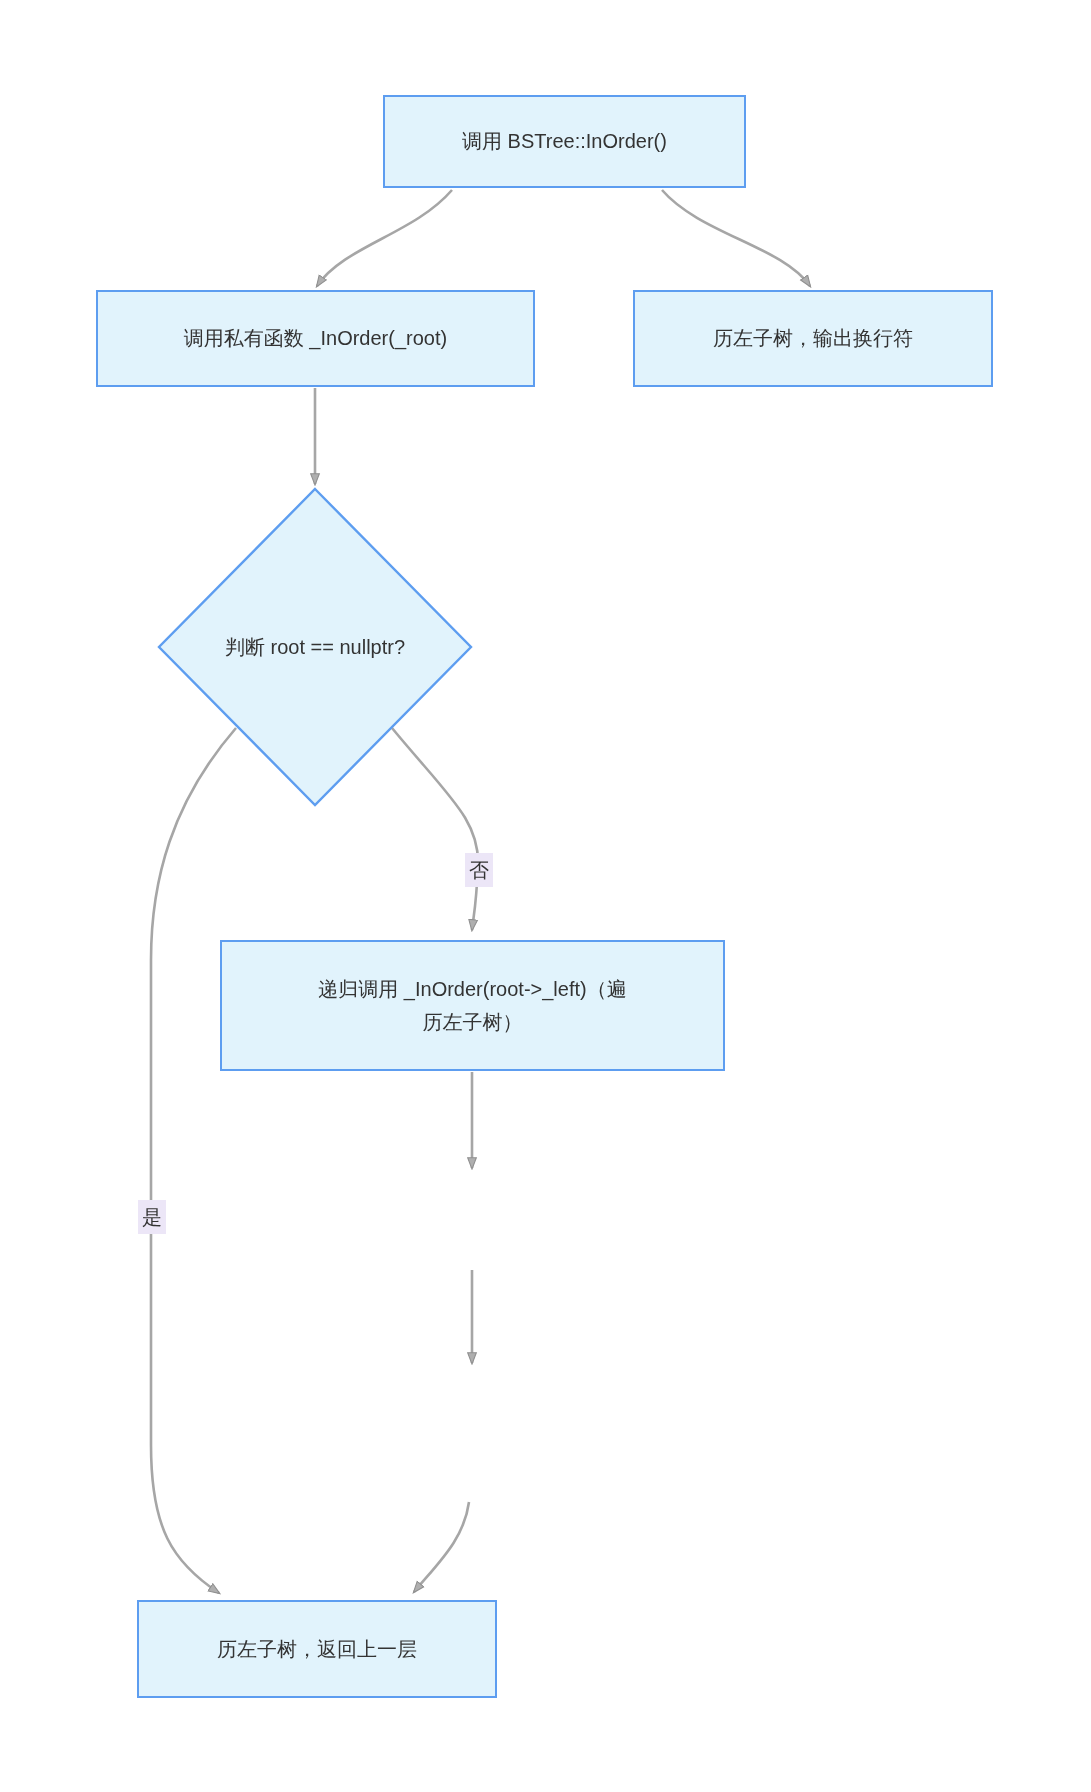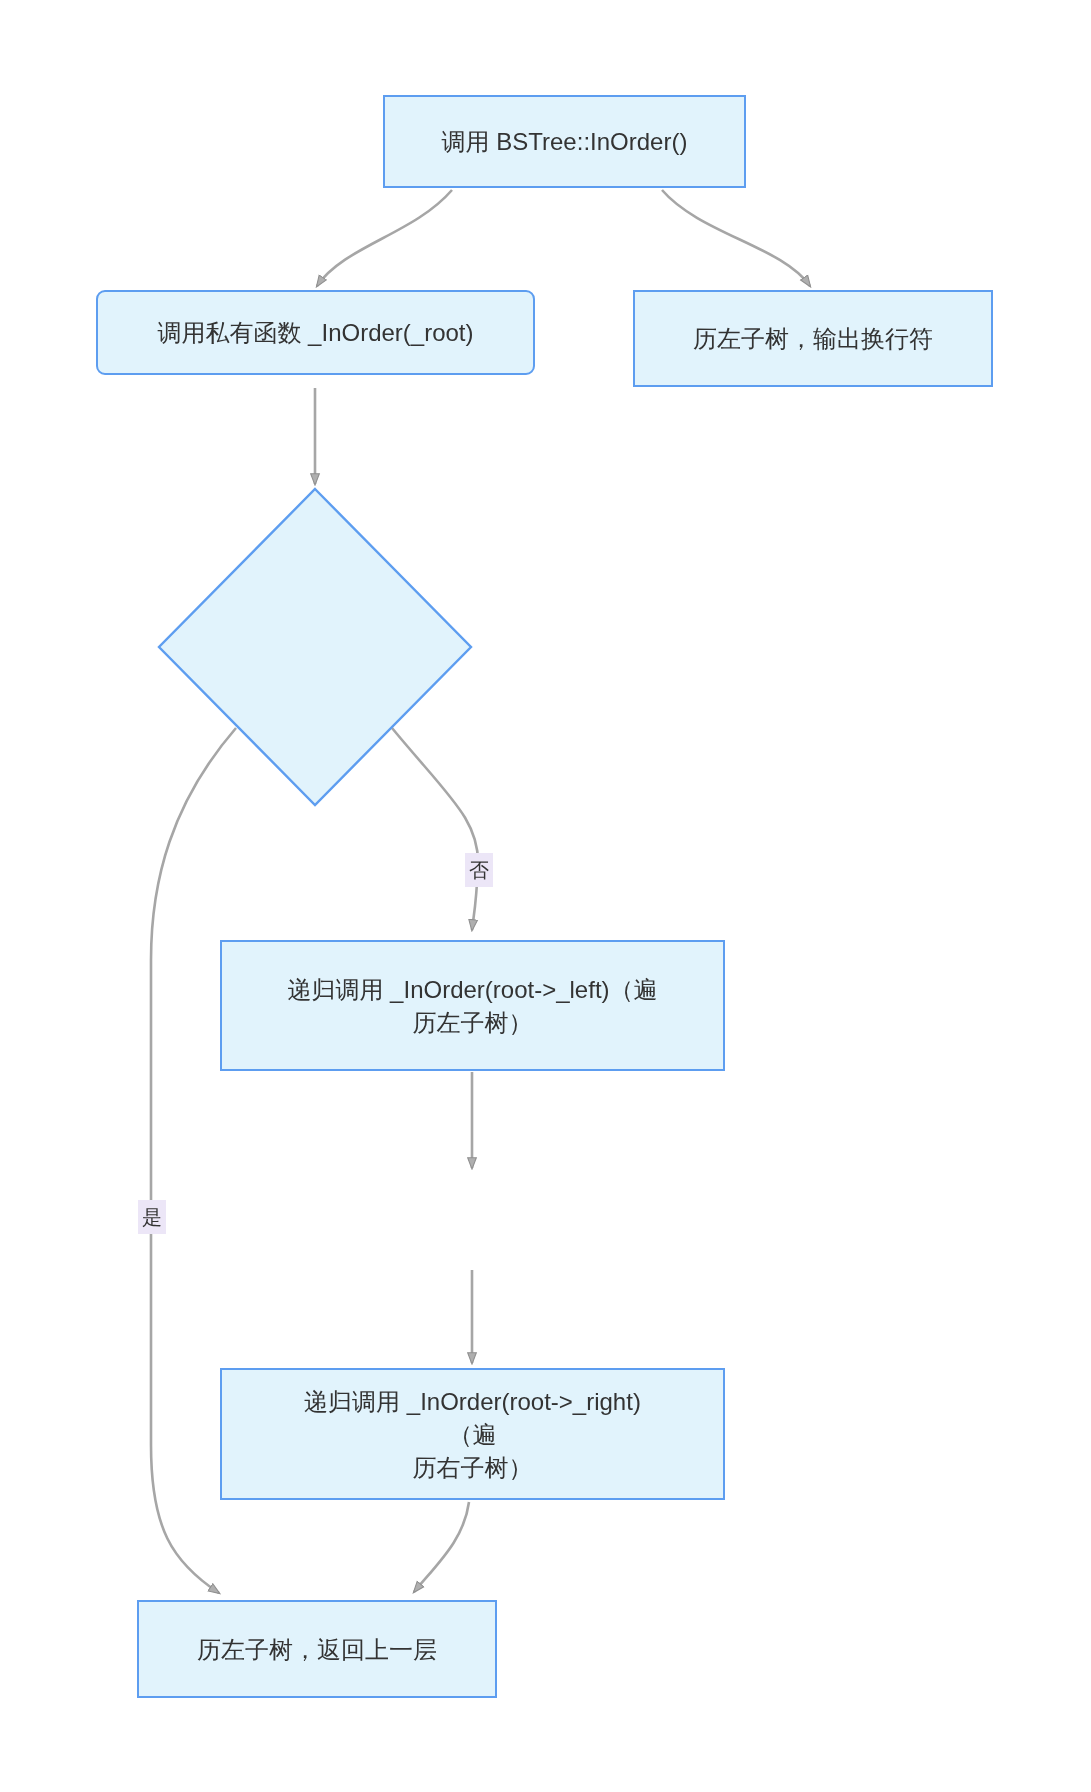--- a/index.html
+++ b/index.html
@@ -22,42 +22,42 @@
   svg.edges{position:absolute;left:0;top:0;width:1091px;height:1792px;}
   .edge{fill:none;stroke:var(--edge);stroke-width:2.6px;}
   .diamond-shape{fill:var(--node-fill);stroke:var(--node-border);stroke-width:2.4px;}
   .node{
     position:absolute;
     box-sizing:border-box;
     background:var(--node-fill);
     border:2.4px solid var(--node-border);
     display:flex;align-items:center;justify-content:center;
     text-align:center;
-    font-size:24px;
+    font-size:20px;
     line-height:33px;
     white-space:pre-line;
   }
   .diamond-label{
     position:absolute;
     display:flex;align-items:center;justify-content:center;
     text-align:center;
     font-size:20px;
     background:transparent;border:none;
   }
   .edge-label{
     position:absolute;
     background:var(--edge-label-bg);
     font-size:20px;
     line-height:24px;
     padding:5px 4px;
     text-align:center;
   }
   
   .n-start{left:383px;top:95px;width:363px;height:93px;}
-  .n-call-private{left:96px;top:290px;width:439px;height:85px;border-radius:9px;}
+  .n-call-private{left:96px;top:290px;width:439px;height:97px;}
   .n-traversal-end{left:633px;top:290px;width:360px;height:97px;}
   .n-recurse-left{left:220px;top:940px;width:505px;height:131px;padding:16px 60px;}
   .n-visit-node{left:238px;top:1173px;width:487px;height:95px;}
   .n-recurse-right{left:220px;top:1368px;width:505px;height:132px;padding:0 60px;}
   .n-return{left:137px;top:1600px;width:360px;height:98px;}
   .d-null-check{left:165px;top:617px;width:300px;height:60px;}
   .lbl-no{left:465px;top:853px;}
   .lbl-yes{left:138px;top:1200px;}
 </style>
 </head>
@@ -89,31 +89,30 @@
   </div>
 
   <div class="node n-call-private">
     <span>调用私有函数 _InOrder(_root)</span>
   </div>
 
   <div class="node n-traversal-end">
     <span>历左子树，输出换行符</span>
   </div>
 
+  <div class="diamond-label d-null-check">
+    <span>判断 root == nullptr?</span>
+  </div>
 
   <div class="node n-recurse-left">
     <span>递归调用 _InOrder(root-&gt;_left)（遍
 历左子树）</span>
   </div>
 
 
-  <div class="node n-recurse-right">
-    <span>递归调用 _InOrder(root-&gt;_right)（遍
-历右子树）</span>
-  </div>
 
   <div class="node n-return">
     <span>历左子树，返回上一层</span>
   </div>
 
   <div class="edge-label lbl-no">否</div>
   <div class="edge-label lbl-yes">是</div>
 
 </div>
 

